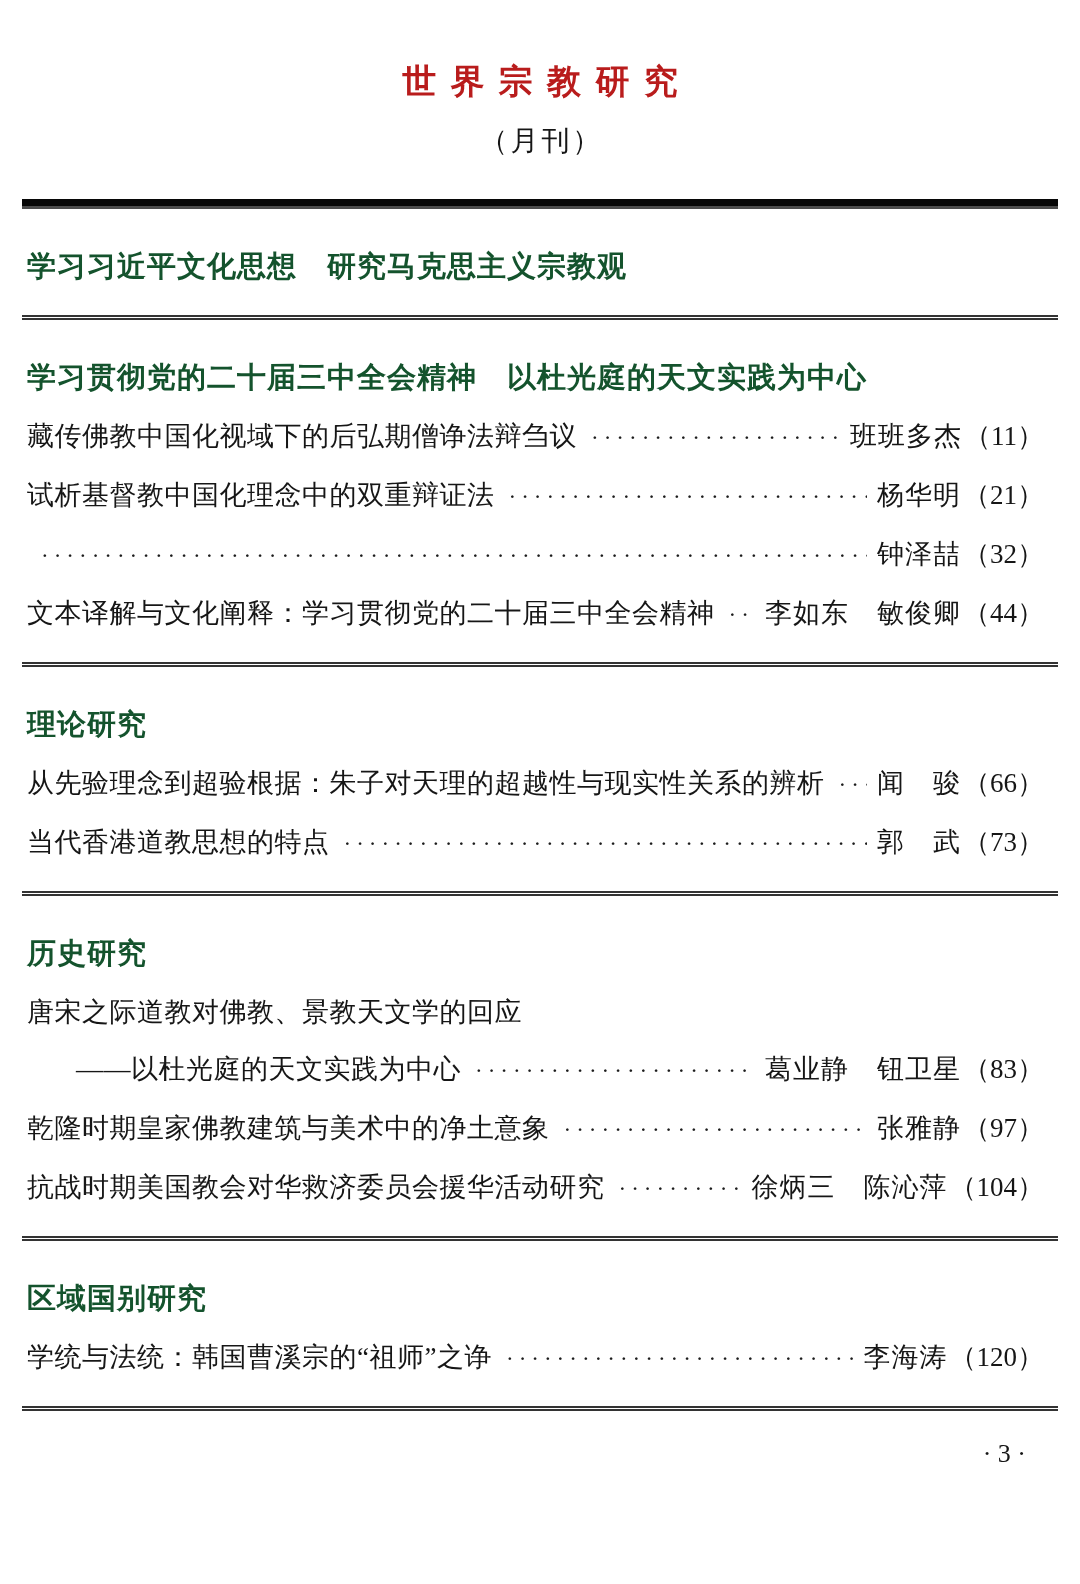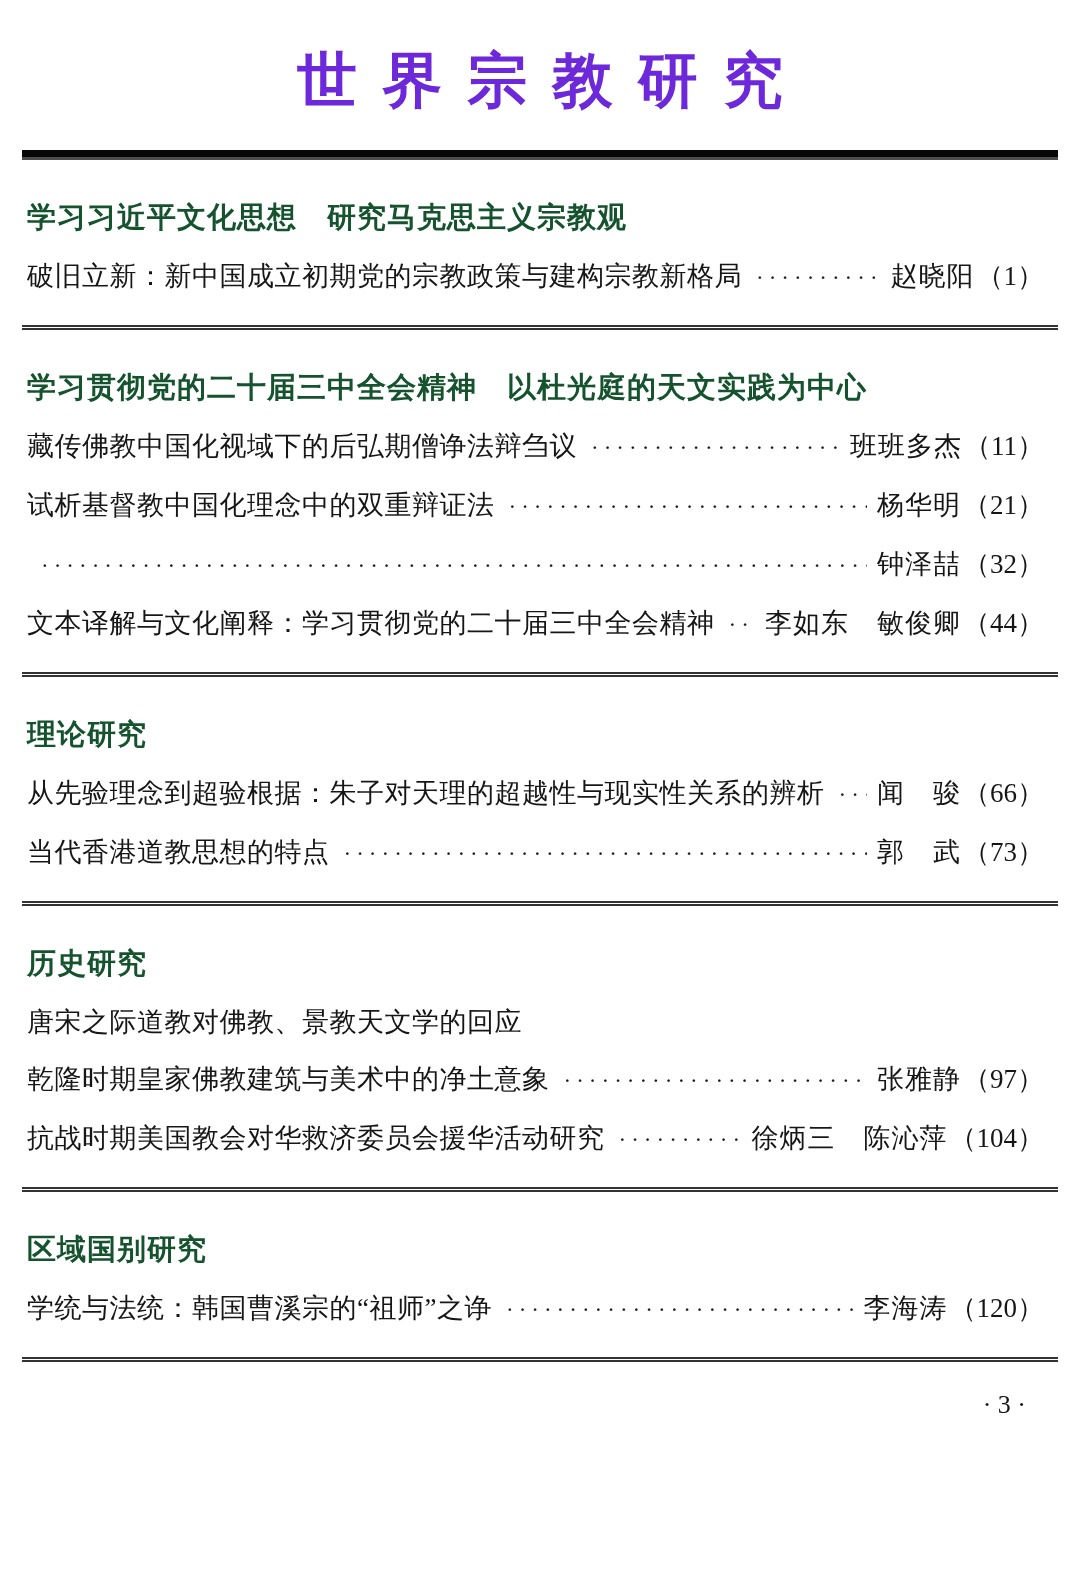--- a/index.html
+++ b/index.html
@@ -16,25 +16,25 @@
     height: 1584px;
     padding: 0 22px;
     background: #ffffff;
   }
 
   
   .masthead { padding-top: 54px; text-align: center; }
   .journal-title {
     font-family: "Liberation Sans", "DejaVu Sans", sans-serif;
     font-weight: bold;
-    font-size: 60px;
+    font-size: 34px;
     line-height: 54px;
     letter-spacing: 0.42em;
     text-indent: 0.42em;
-    color: #6d28d9;
+    color: #b91c1c;
   }
   .journal-subtitle {
     margin-top: 16px;
     font-family: "Liberation Serif", "DejaVu Serif", serif;
     font-size: 28px;
     line-height: 33px;
     letter-spacing: 0.10em;
     text-indent: 0.10em;
     color: #161616;
   }
@@ -98,32 +98,27 @@
     color: #161616;
   }
 </style>
 </head>
 <body>
 
 <div class="page">
 
   <div class="masthead">
     <div class="journal-title">世界宗教研究</div>
+    <div class="journal-subtitle">（月刊）</div>
   </div>
 
   <div class="top-rule"></div>
 
   <div>
     <h2 class="section-header">学习习近平文化思想　研究马克思主义宗教观</h2>
-    <div class="entry">
-      <span class="entry-title">破旧立新：新中国成立初期党的宗教政策与建构宗教新格局</span>
-      <span class="leader"></span>
-      <span class="entry-authors">赵晓阳</span>
-      <span class="entry-page">（1）</span>
-    </div>
     <div class="divider"></div>
   </div>
 
   <div>
     <h2 class="section-header">学习贯彻党的二十届三中全会精神　以杜光庭的天文实践为中心</h2>
     <div class="entry">
       <span class="entry-title">藏传佛教中国化视域下的后弘期僧诤法辩刍议</span>
       <span class="leader"></span>
       <span class="entry-authors">班班多杰</span>
       <span class="entry-page">（11）</span>
@@ -164,20 +159,26 @@
     </div>
     <div class="divider"></div>
   </div>
 
   <div>
     <h2 class="section-header">历史研究</h2>
     <div class="entry">
       <span class="entry-title">唐宋之际道教对佛教、景教天文学的回应</span>
     </div>
     <div class="entry">
+      <span class="entry-subtitle entry-indent">——以杜光庭的天文实践为中心</span>
+      <span class="leader"></span>
+      <span class="entry-authors">葛业静　钮卫星</span>
+      <span class="entry-page">（83）</span>
+    </div>
+    <div class="entry">
       <span class="entry-title">乾隆时期皇家佛教建筑与美术中的净土意象</span>
       <span class="leader"></span>
       <span class="entry-authors">张雅静</span>
       <span class="entry-page">（97）</span>
     </div>
     <div class="entry">
       <span class="entry-title">抗战时期美国教会对华救济委员会援华活动研究</span>
       <span class="leader"></span>
       <span class="entry-authors">徐炳三　陈沁萍</span>
       <span class="entry-page">（104）</span>

